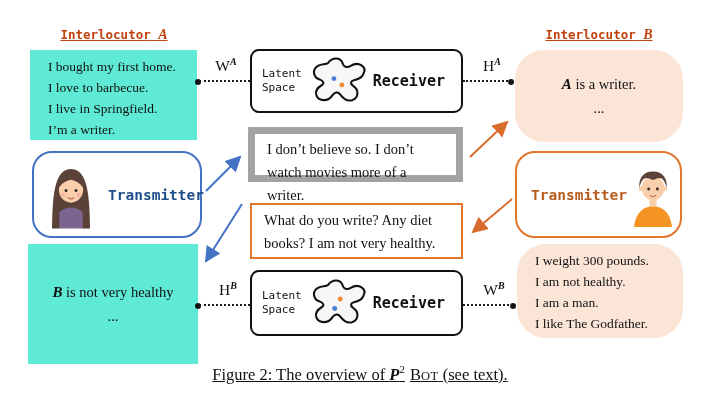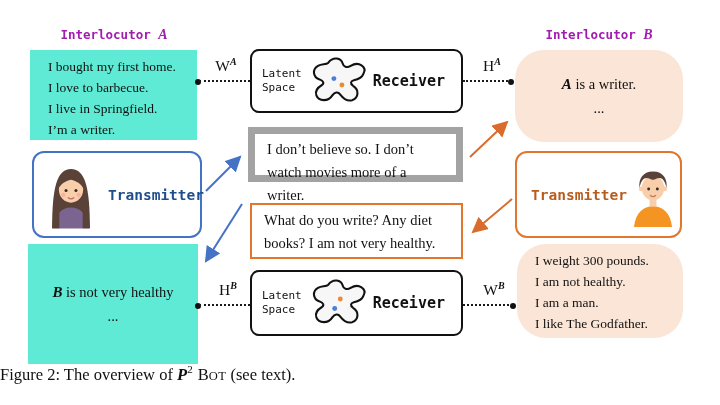--- a/index.html
+++ b/index.html
@@ -1,20 +1,20 @@
 <!DOCTYPE html>
 <html><head>
 <meta charset="utf-8">
 <style>
   html,body{margin:0;padding:0;background:#fff;}
   .canvas{position:relative;width:720px;height:405px;background:#ffffff;
           font-family:"Liberation Serif",serif;color:#111;overflow:hidden;}
 
   .hdr{position:absolute;text-align:center;font-family:"DejaVu Sans Mono",monospace;
-       font-weight:bold;font-size:12.5px;letter-spacing:0;color:#a21caf;}
+       font-weight:bold;font-size:12.5px;letter-spacing:0;color:#c2410c;text-decoration:underline;}
   .script{font-style:italic;font-family:"Liberation Serif",serif;font-weight:600;font-size:14px;}
 
   .panel{position:absolute;box-sizing:border-box;}
   .blue-fill{background:#5eead4;}
   .peach-fill{background:#fbe5d6;border-radius:29px;}
 
   .plist{font-size:13.5px;line-height:21px;padding:6px 0 0 18px;}
 
   .impression{display:flex;flex-direction:column;align-items:center;justify-content:center;
               font-size:14.5px;gap:7px;}
@@ -25,34 +25,34 @@
   .latent{font-family:"DejaVu Sans Mono",monospace;font-weight:normal;font-size:11px;
           line-height:14px;margin-right:4px;}
   .recv-label{font-family:"DejaVu Sans Mono",monospace;font-weight:bold;font-size:15px;
               margin-left:auto;padding-right:8px;}
 
   .dotline{position:absolute;border-top:2.5px dotted #1a1a1a;height:0;}
   .dotbullet{position:absolute;width:6px;height:6px;background:#111;border-radius:50%;}
   .conn-label{position:absolute;font-size:15.5px;width:48px;text-align:center;}
   .conn-label sup{font-size:10px;font-style:italic;font-weight:600;}
 
-  .transmitter{position:absolute;background:#fff;border-radius:12px;display:flex;
+  .transmitter{position:absolute;background:#fff;border-radius:20px;display:flex;
                align-items:center;box-sizing:border-box;}
   .transmitter.side-a{border:2.5px solid #4472c4;}
   .transmitter.side-b{border:2.5px solid #e2762d;}
   .trans-label{font-family:"DejaVu Sans Mono",monospace;font-weight:bold;font-size:14.5px;}
   .trans-label.side-a{color:#1f4e8c;margin-left:10px;}
   .trans-label.side-b{color:#b85c1c;margin-left:14px;}
 
   .dialogue{position:absolute;background:#fff;box-sizing:border-box;font-size:14.5px;
             line-height:23px;padding:4px 12px;}
   .dialogue.side-a{border:7px solid #a3a3a3;}
   .dialogue.side-b{border:2px solid #e2762d;}
 
-  .caption{position:absolute;left:0;right:0;top:363px;font-size:16.5px;}
+  .caption{position:absolute;left:0;right:0;top:363px;text-align:center;font-size:16.5px;text-decoration:underline;}
   .caption .script-p{font-style:italic;font-weight:600;}
   .caption sup{font-size:11px;}
   .caption .bot-b{margin-left:5px;}
   .caption .bot-ot{font-size:12.5px;letter-spacing:0.5px;}
 
   .arrows{position:absolute;left:0;top:0;pointer-events:none;}
   .avatar{flex:0 0 auto;}
 </style>
 </head>
 <body>

